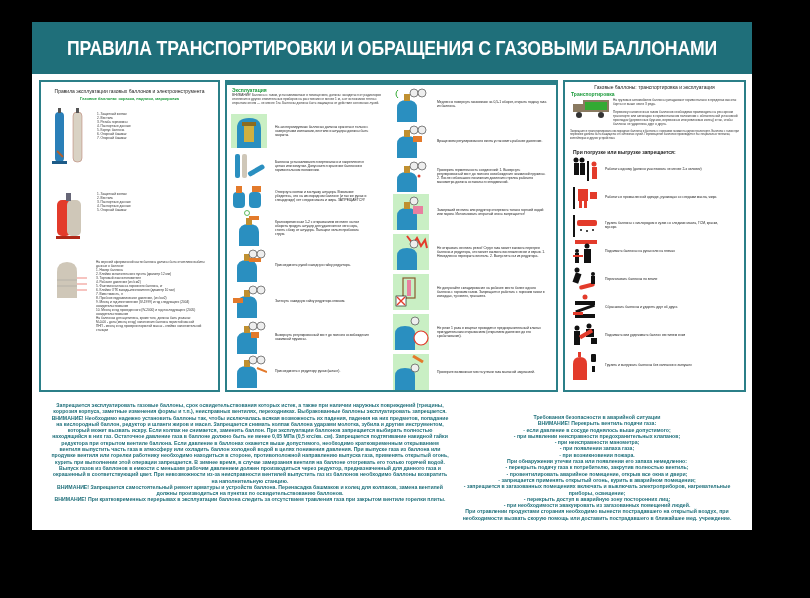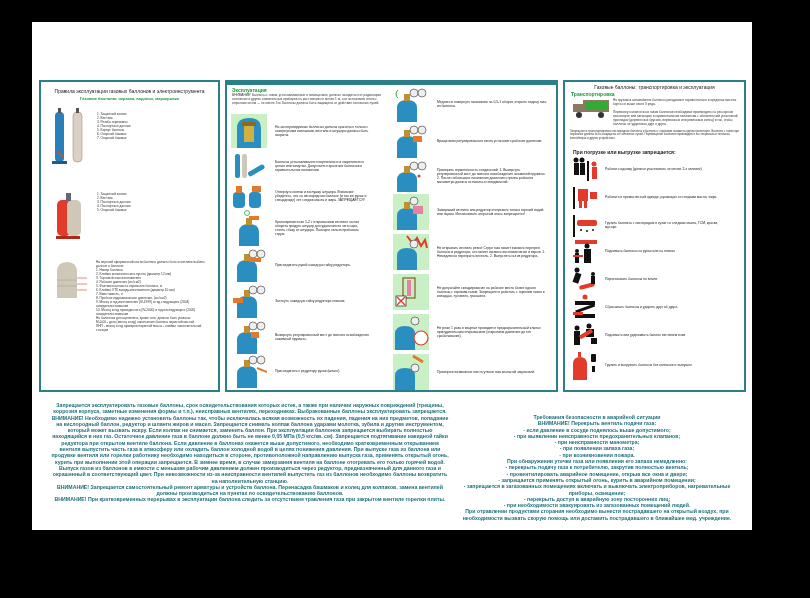--- a/index.html
+++ b/index.html
@@ -21,20 +21,23 @@
   .bottom-left{position:absolute;left:18px;top:380px;width:400px;text-align:center;color:#1f6f7a;font-size:5.2px;line-height:6.3px;font-weight:bold;}
   .bottom-right{position:absolute;left:420px;top:392px;width:290px;text-align:center;color:#1f6f7a;font-size:5.2px;line-height:6.3px;font-weight:bold;}
   .bottom-left p,.bottom-right p{margin:0;}
   .rp-row{position:absolute;left:6px;display:flex;align-items:center;}
   .rp-row .txt{margin-left:6px;width:120px;}
 </style>
 </head>
 <body>
 
 <div class="poster">
+  <div class="header">
+    <h1>ПРАВИЛА ТРАНСПОРТИРОВКИ И ОБРАЩЕНИЯ С ГАЗОВЫМИ БАЛЛОНАМИ</h1>
+  </div>
 
   <div class="panel p-left">
     <div class="t-title">Правила эксплуатации газовых баллонов и электроинструмента</div>
     <div class="t-green">Газовые баллоны: окраска, надписи, маркировка</div>
 
     <svg style="position:absolute;left:8px;top:24px" width="44" height="62" viewBox="0 0 44 62">
       <rect x="6" y="6" width="9" height="50" rx="4" fill="#2a7fb8"></rect>
       <rect x="9" y="2" width="3" height="5" fill="#555"></rect>
       <rect x="3" y="55" width="15" height="3" fill="#1d5b88"></rect>
       <rect x="24" y="6" width="9" height="50" rx="4" fill="#d9d2c4" stroke="#b07060" stroke-width="0.5"></rect>

